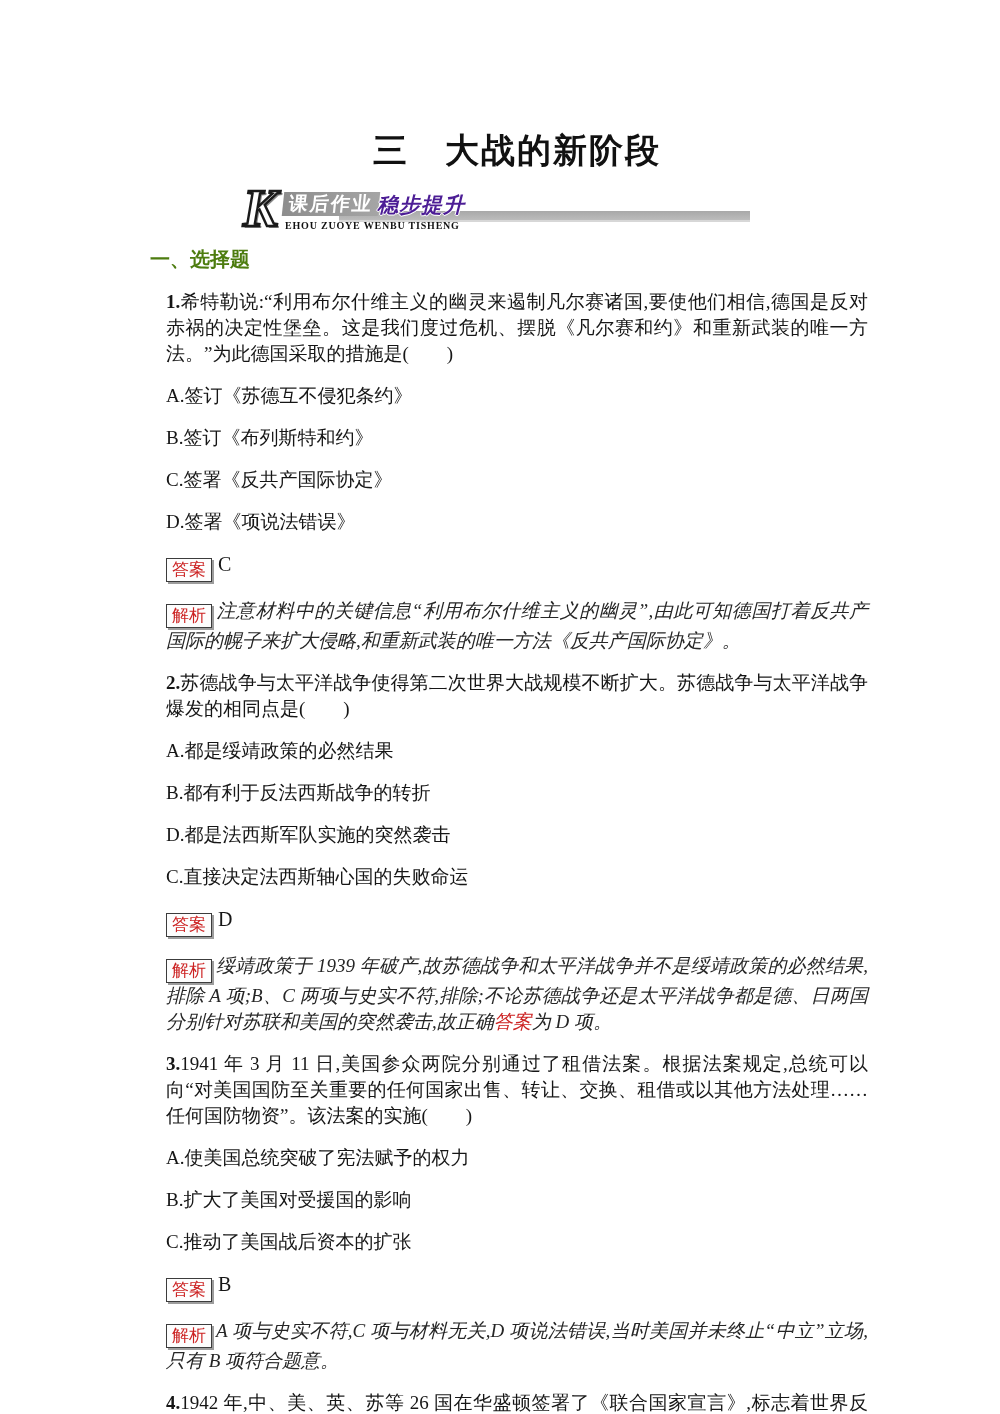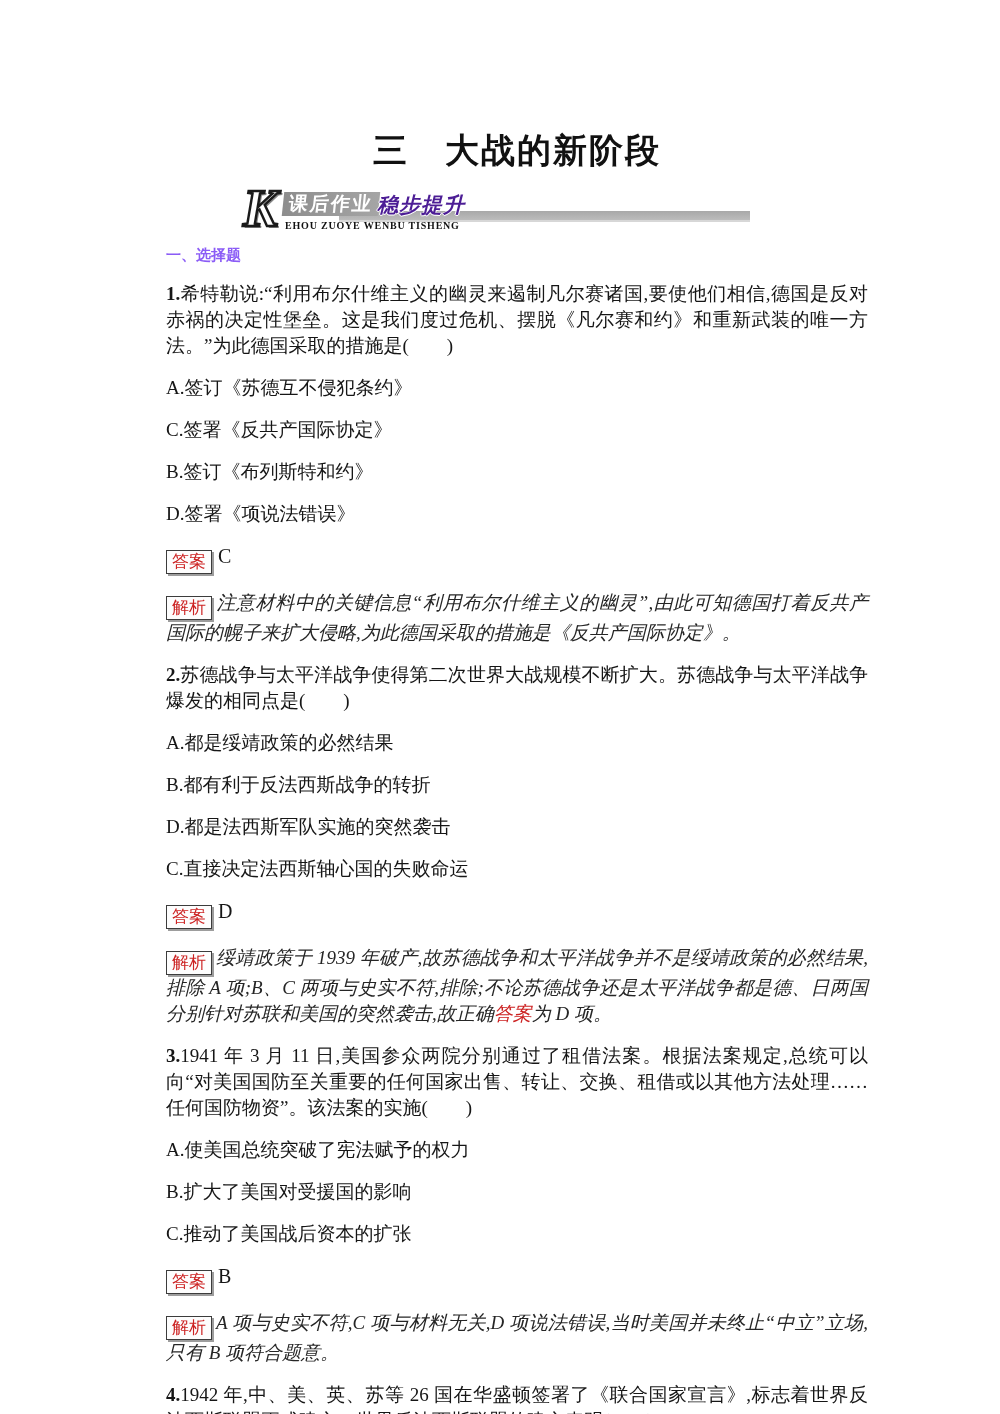--- a/index.html
+++ b/index.html
@@ -81,23 +81,23 @@
     font-weight:bold;
     font-size:10px;
     letter-spacing:0.8px;
     color:#111;
     white-space:nowrap;
   }
   
   .section-heading{
     font-family:"Liberation Sans","DejaVu Sans",sans-serif;
     font-weight:bold;
-    font-size:15px;
-    margin:0 0 5px 16px;
-    color:#8b5cf6;
+    font-size:20px;
+    margin:0 0 5px 0;
+    color:#4d7c0f;
   }
   #questions p{margin:16px;}
   .stem{
     font-size:19px;
     line-height:26px;
     text-align:justify;
   }
   .qnum{font-weight:bold;}
   .opt{
     font-size:19px;
@@ -146,25 +146,25 @@
     <span class="logo-box">课后作业</span>
     <span class="logo-sub">稳步提升</span>
     <span class="logo-pinyin">EHOU ZUOYE WENBU TISHENG</span>
   </div>
 
   <div class="section-heading">一、选择题</div>
 
   <div id="questions">
       <p class="stem"><b class="qnum">1.</b><span>希特勒说:“利用布尔什维主义的幽灵来遏制凡尔赛诸国,要使他们相信,德国是反对赤祸的决定性堡垒。这是我们度过危机、摆脱《凡尔赛和约》和重新武装的唯一方法。”为此德国采取的措施是(　　)</span></p>
       <p class="opt">A.签订《苏德互不侵犯条约》</p>
+      <p class="opt">B.签订《布列斯特和约》</p>
       <p class="opt">C.签署《反共产国际协定》</p>
-      <p class="opt">B.签订《布列斯特和约》</p>
       <p class="opt">D.签署《项说法错误》</p>
       <p class="ansrow"><span class="badge">答案</span><span class="ansletter">C</span></p>
-      <p class="anarow"><span class="badge">解析</span><span class="anatext"><span>注意材料中的关键信息“利用布尔什维主义的幽灵”,由此可知德国打着反共产国际的幌子来扩大侵略,为此德国采取的措施是《反共产国际协定》。</span></span></p>
+      <p class="anarow"><span class="badge">解析</span><span class="anatext"><span>注意材料中的关键信息“利用布尔什维主义的幽灵”,由此可知德国打着反共产国际的幌子来扩大侵略,和重新武装的唯一方法《反共产国际协定》。</span></span></p>
       <p class="stem"><b class="qnum">2.</b><span>苏德战争与太平洋战争使得第二次世界大战规模不断扩大。苏德战争与太平洋战争爆发的相同点是(　　)</span></p>
       <p class="opt">A.都是绥靖政策的必然结果</p>
       <p class="opt">B.都有利于反法西斯战争的转折</p>
       <p class="opt">D.都是法西斯军队实施的突然袭击</p>
       <p class="opt">C.直接决定法西斯轴心国的失败命运</p>
       <p class="ansrow"><span class="badge">答案</span><span class="ansletter">D</span></p>
       <p class="anarow"><span class="badge">解析</span><span class="anatext"><span>绥靖政策于 1939 年破产,故苏德战争和太平洋战争并不是绥靖政策的必然结果,排除 A 项;B、C 两项与史实不符,排除;不论苏德战争还是太平洋战争都是德、日两国分别针对苏联和美国的突然袭击,故正确</span><span class="red">答案</span><span>为 D 项。</span></span></p>
       <p class="stem"><b class="qnum">3.</b><span>1941 年 3 月 11 日,美国参众两院分别通过了租借法案。根据法案规定,总统可以向“对美国国防至关重要的任何国家出售、转让、交换、租借或以其他方法处理……任何国防物资”。该法案的实施(　　)</span></p>
       <p class="opt">A.使美国总统突破了宪法赋予的权力</p>
       <p class="opt">B.扩大了美国对受援国的影响</p>

